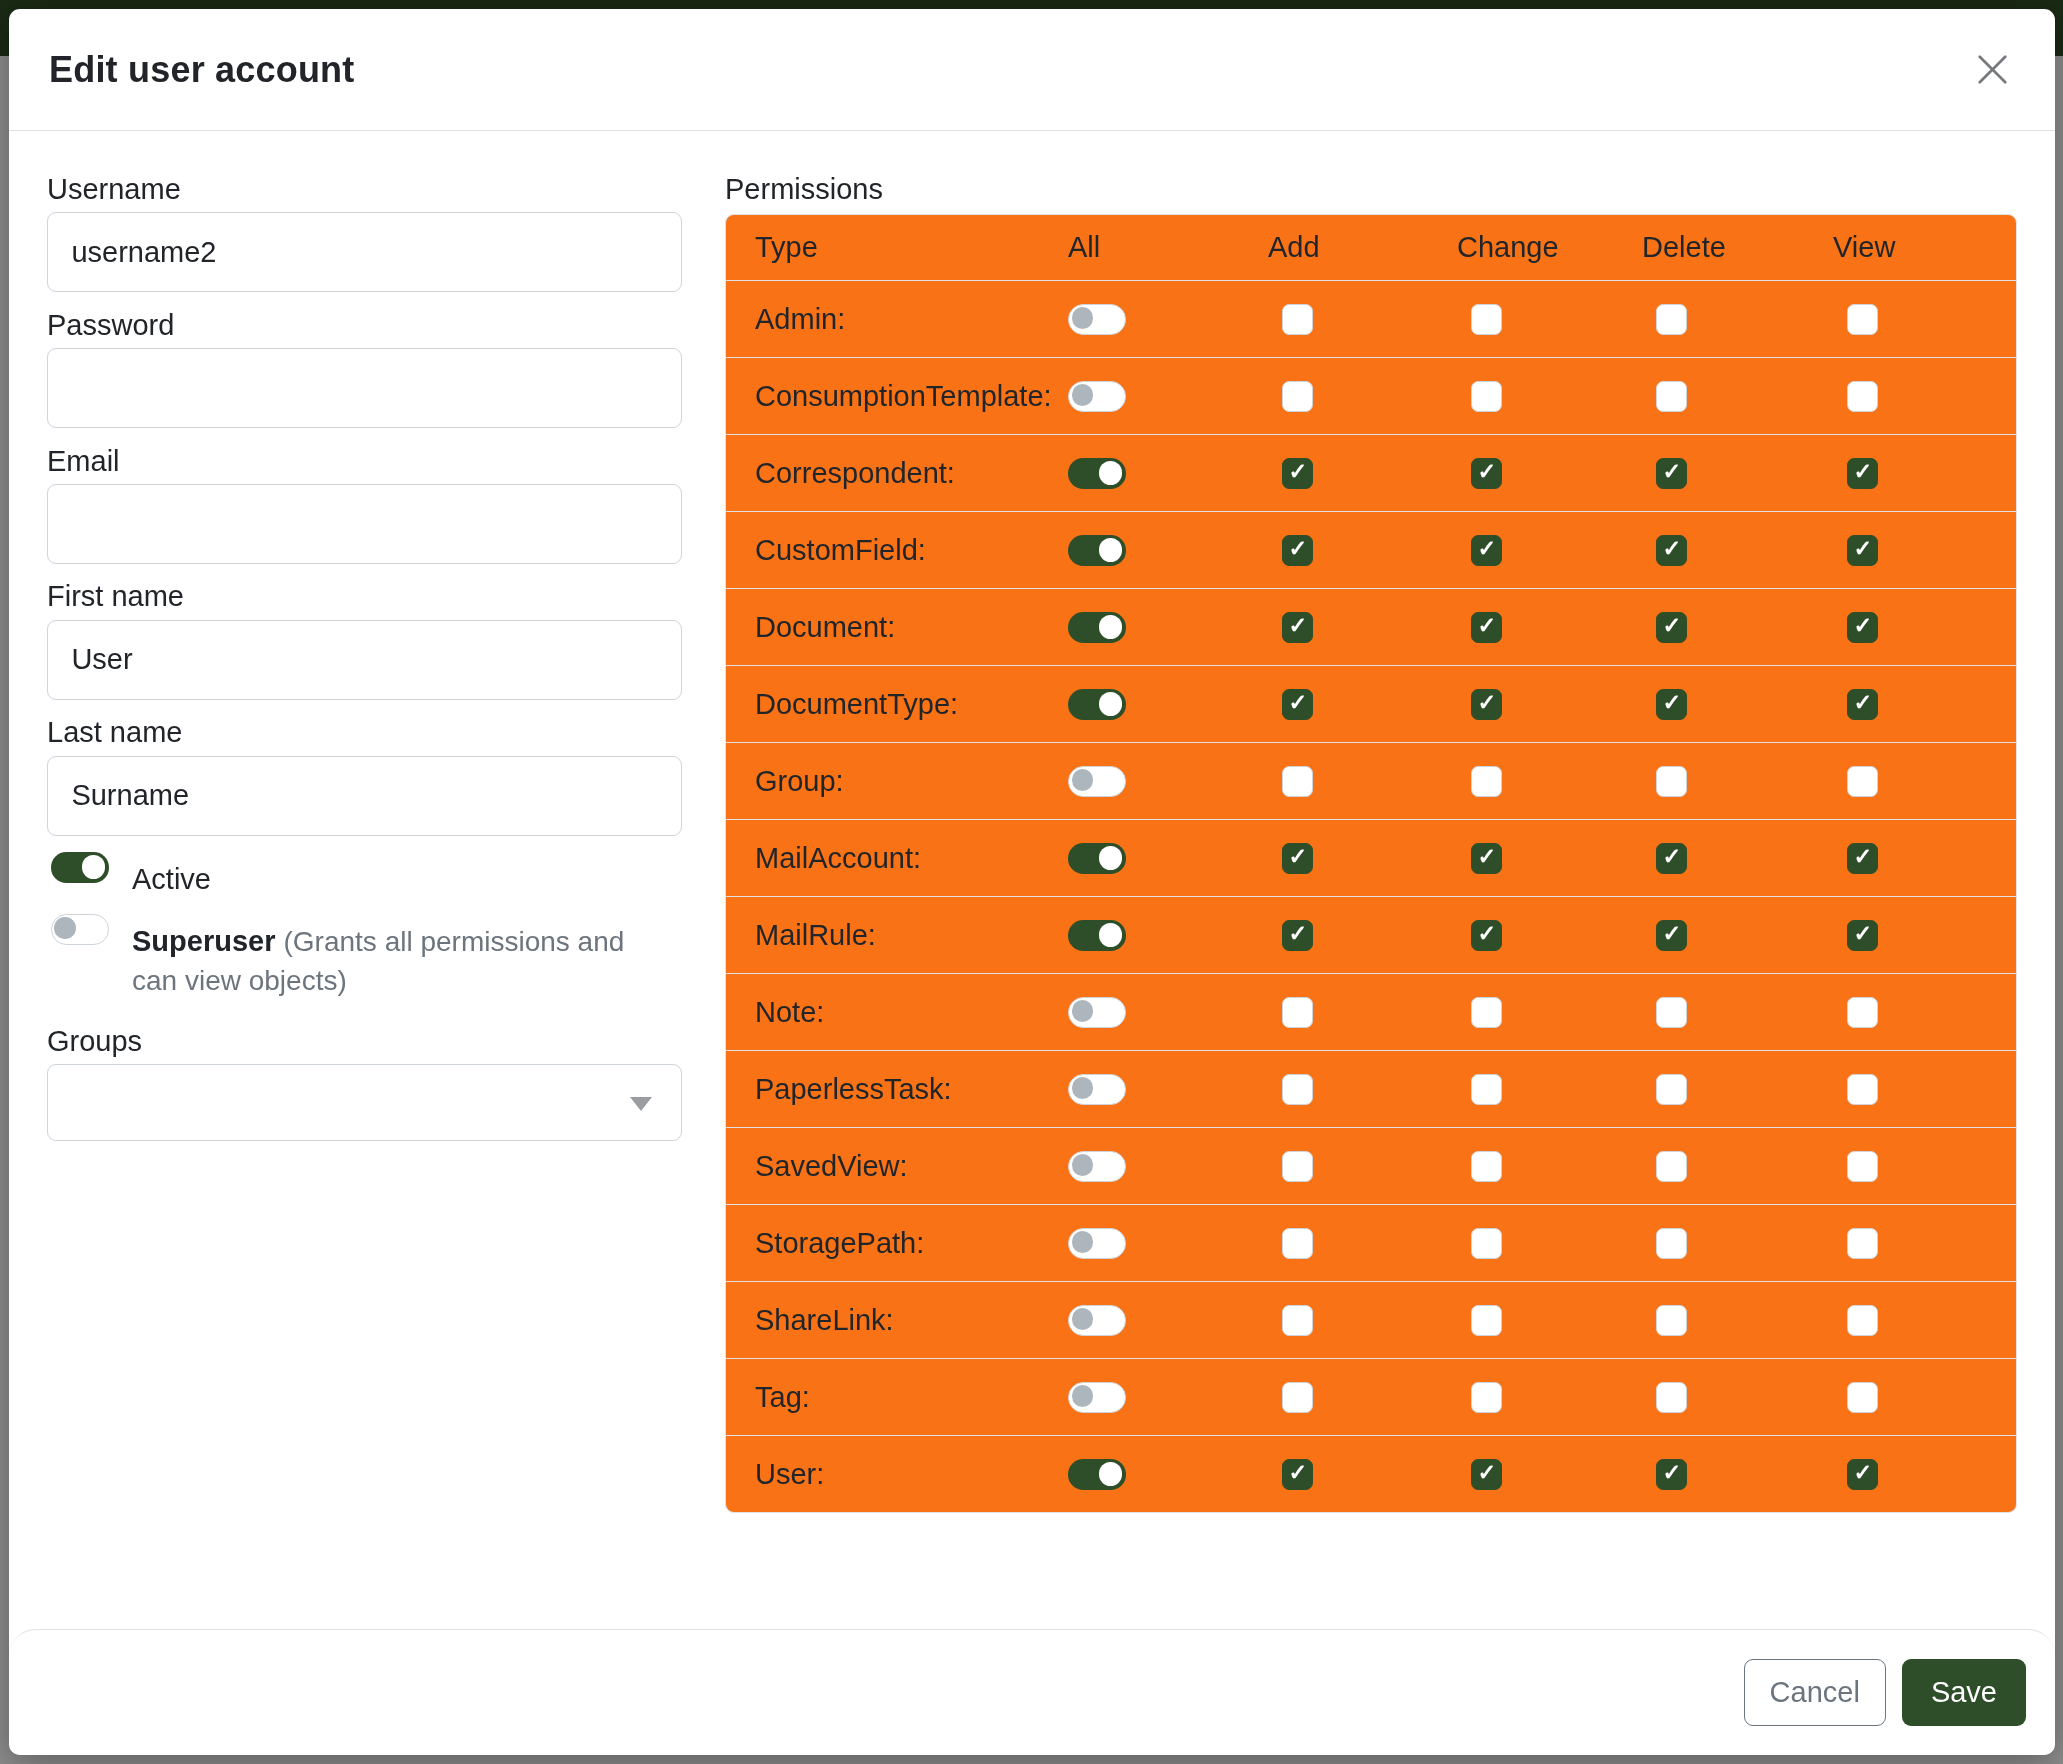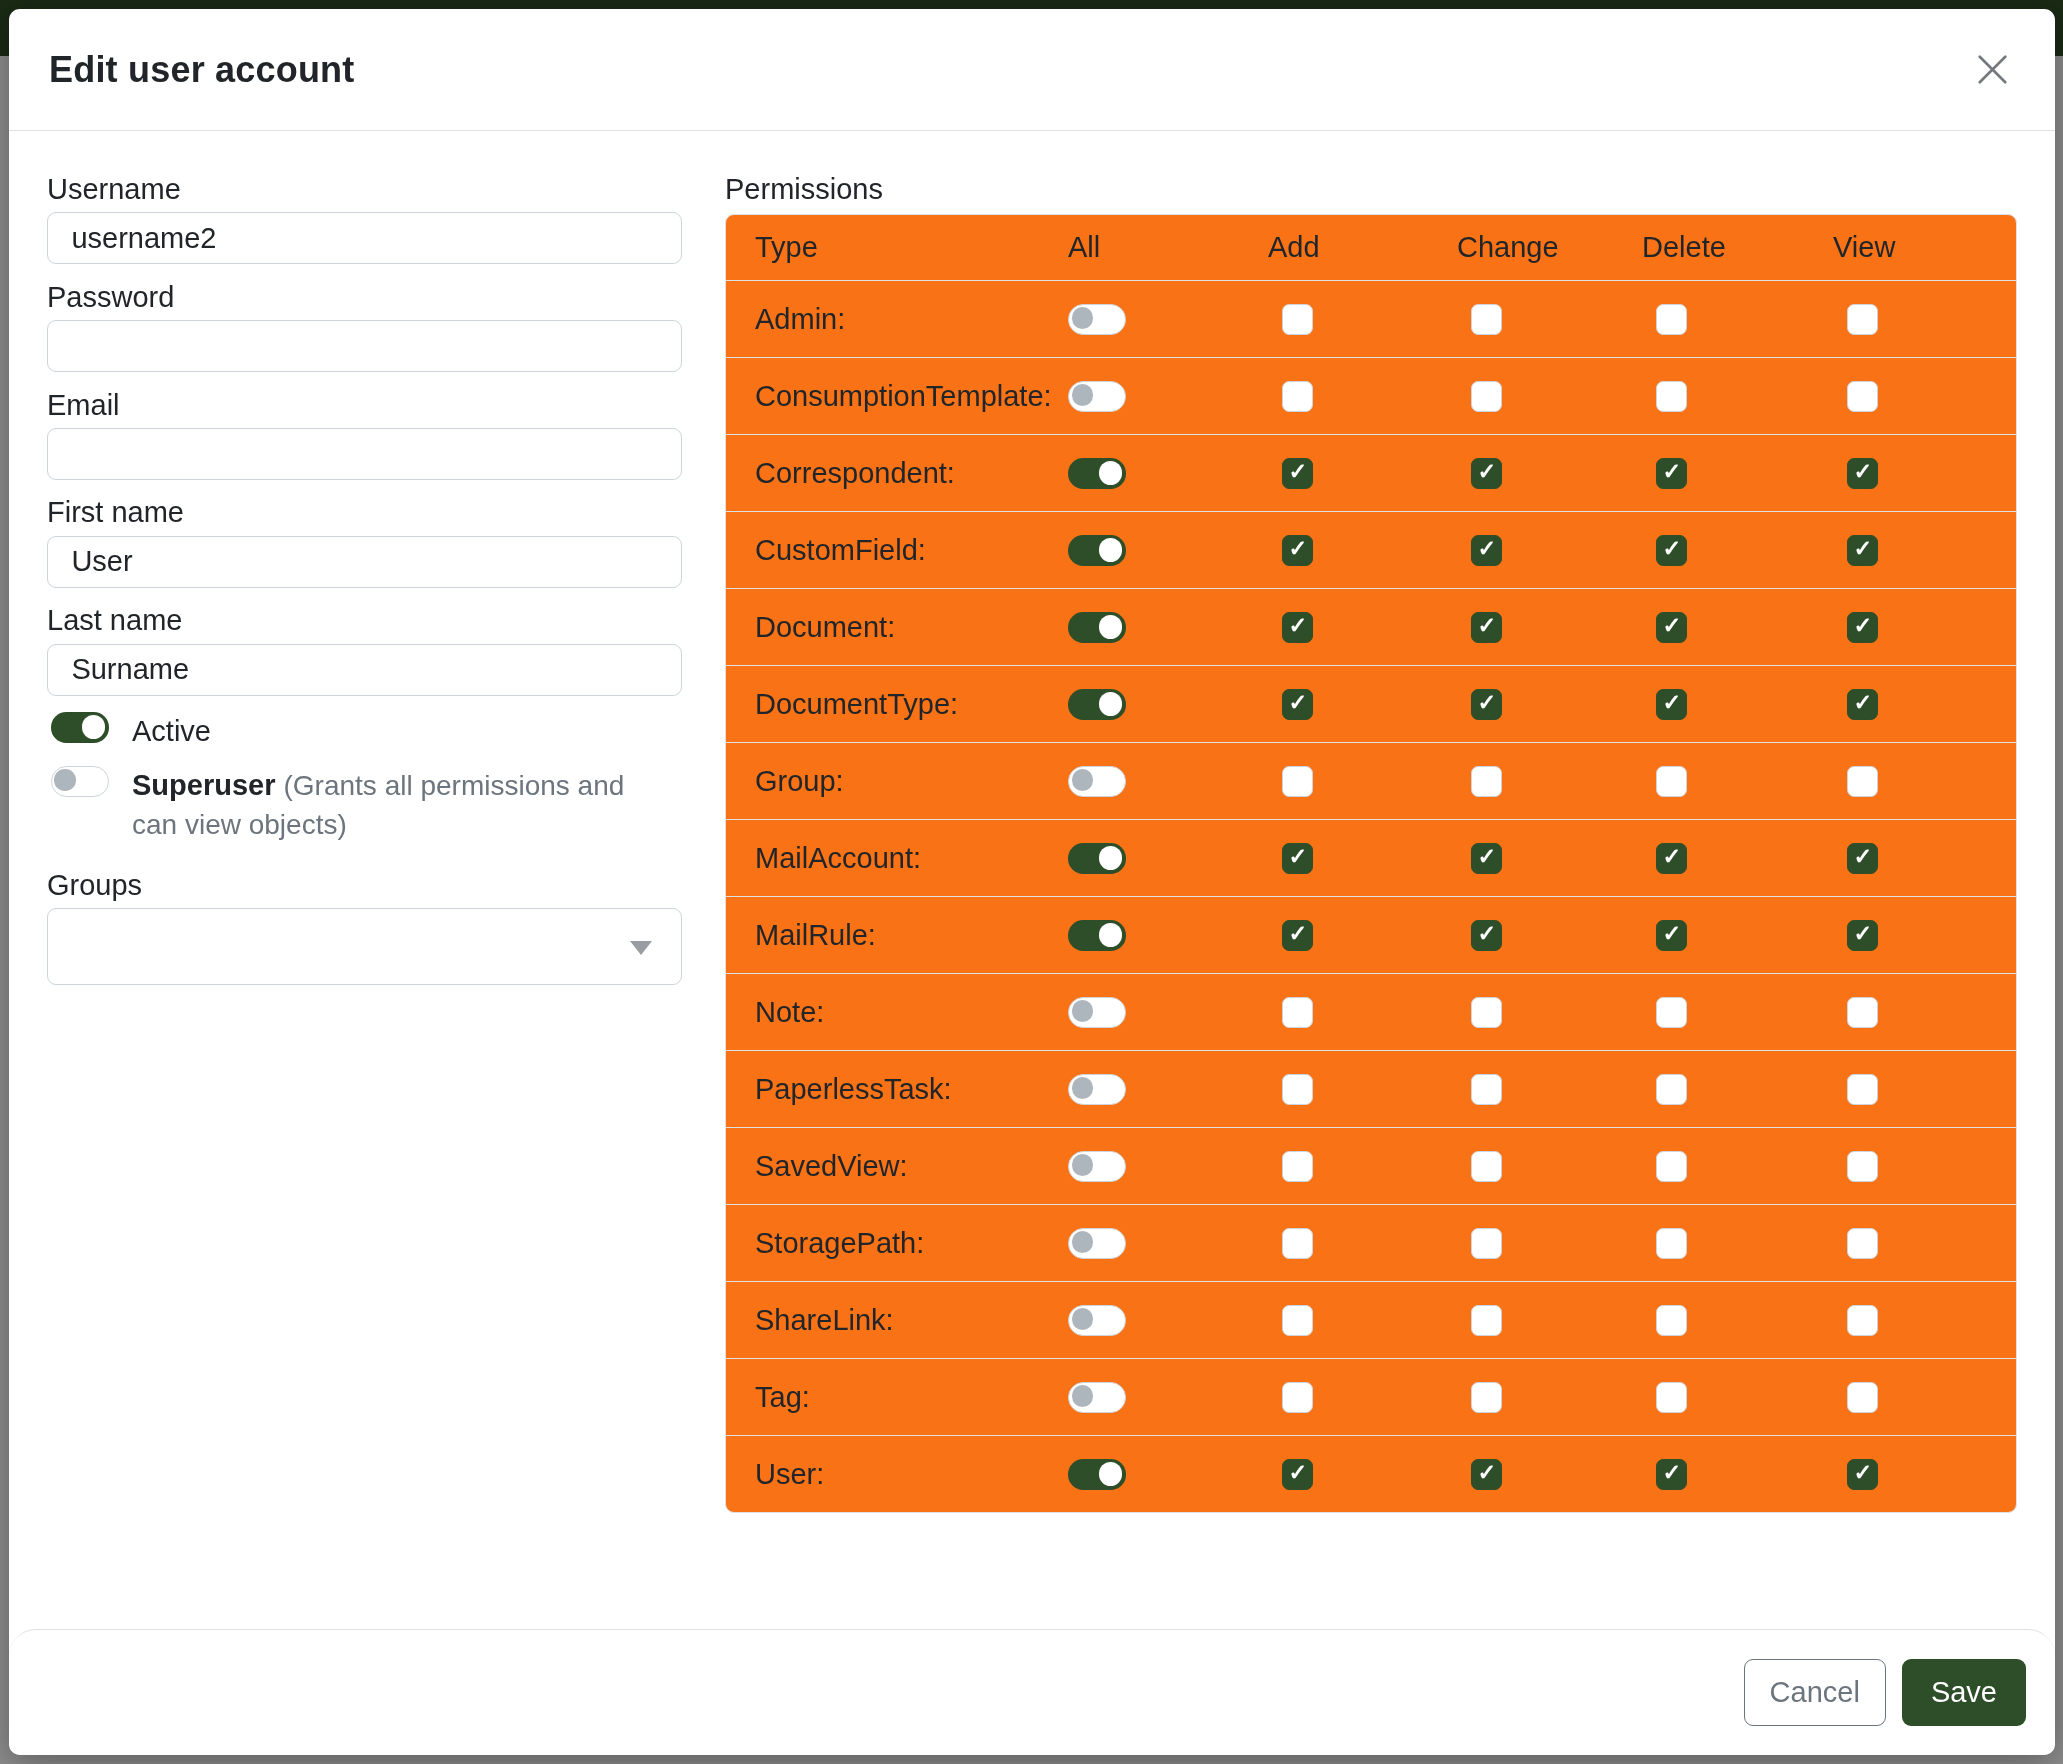--- a/index.html
+++ b/index.html
@@ -21,32 +21,32 @@
   .close-btn { margin-left:auto; background:none; border:none; cursor:pointer; padding:7.2px; }
   .close-btn svg { display:block; }
 
   
   .modal-body { flex:1 1 auto; display:flex; padding:40px 38px 0 38px; gap:43px; }
   .col-left { width:635px; flex:0 0 635px; }
   .col-right { flex:1 1 auto; }
 
   .flabel { display:block; font-size:29px; line-height:36px; margin-bottom:5.4px; color:var(--text); }
   .fgroup { margin-bottom:14.4px; }
-  .tinput { width:100%; height:52px; border:1.8px solid var(--inputborder); border-radius:9px;
+  .tinput { width:100%; height:80px; border:1.8px solid var(--inputborder); border-radius:9px;
     font-size:29px; color:var(--text); padding:0 23.4px; outline:none; background:#fff;
     font-family:"Liberation Sans", sans-serif; }
 
   .switch { width:58px; height:31px; border-radius:15.3px; position:relative; flex:0 0 58px; cursor:pointer; }
   .switch.on { background:var(--green); }
   .switch.on .knob { position:absolute; right:3.6px; top:3.6px; width:23.4px; height:23.4px; border-radius:50%; background:#fff; }
   .switch.off { background:#fff; border:1.8px solid var(--inputborder); }
   .switch.off .knob { position:absolute; left:2.7px; top:2.7px; width:21.6px; height:21.6px; border-radius:50%; background:#adb5bd; }
 
   .switch-row { display:flex; align-items:flex-start; gap:23.4px; margin:16px 0 14.4px 3.6px; }
-  .switch-row .rlabel { font-size:29px; line-height:38px; }
+  .switch-row .rlabel { font-size:29px; line-height:38px;margin-top:8px; }
   .hint { color:var(--muted); font-weight:400; font-size:28px; }
   .su-text { width:522px; }
 
   .groups-group { margin-top:23.4px; }
   .select-box { position:relative; width:100%; height:77px; border:1.8px solid var(--inputborder);
     border-radius:9px; background:#fff; cursor:pointer; }
   .caret { position:absolute; right:29px; top:50%; margin-top:-5.4px; width:0; height:0;
     border-left:11.7px solid transparent; border-right:11.7px solid transparent; border-top:14.4px solid #999da2; }
 
   

